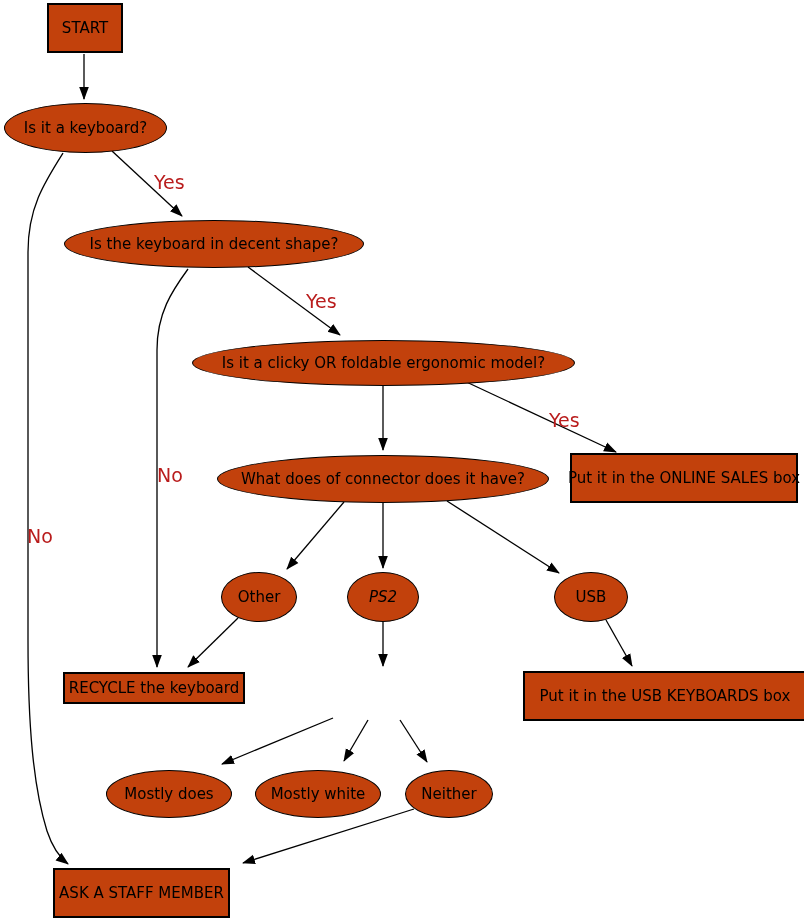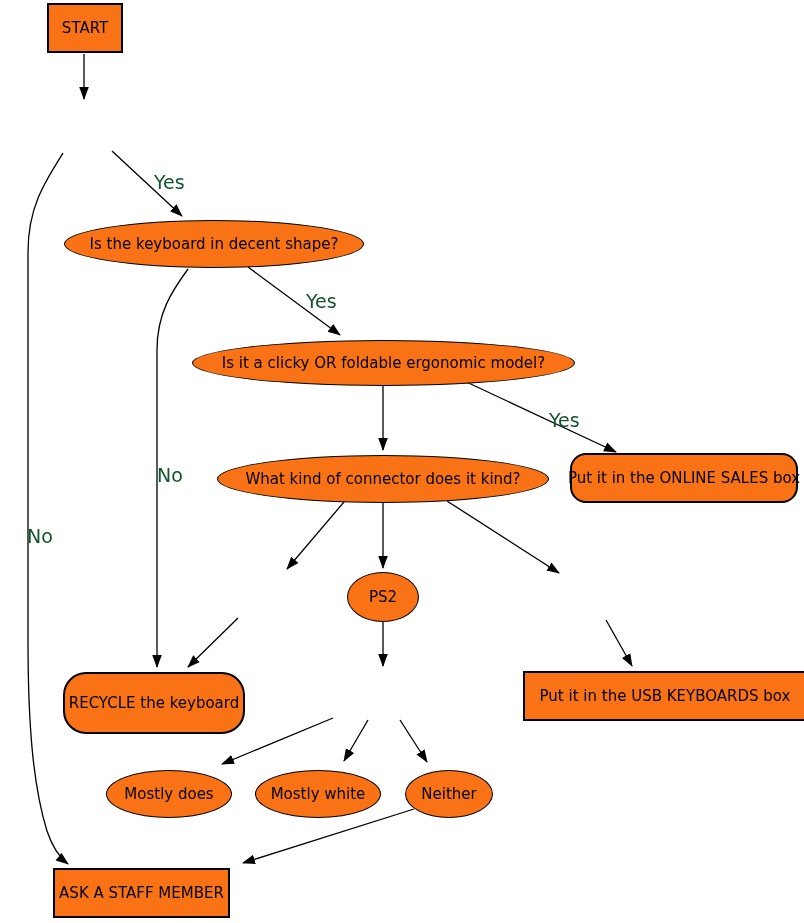--- a/index.html
+++ b/index.html
@@ -16,31 +16,31 @@
     left: 0; top: 0;
     width: 804px; height: 923px;
   }
   .node {
     position: absolute;
     display: flex;
     align-items: center;
     justify-content: center;
     text-align: center;
     box-sizing: border-box;
-    background: #f97316;
+    background: #c2410c;
     color: #000000;
     font-size: 15px;
     line-height: 1.1;
     white-space: nowrap;
   }
   .rect    { border: 2.5px solid #000000; }
   .ellipse { border: 1.4px solid #000000; border-radius: 50%; }
   .edge-label {
     position: absolute;
-    color: #14532d;
+    color: #b91c1c;
     font-size: 19px;
     line-height: 1;
   }
 </style>
 </head>
 <body>
 
 <div class="canvas">
 
   <svg class="edges" viewBox="0 0 804 923" fill="none" stroke="#000000" stroke-width="1.3">
@@ -63,34 +63,37 @@
     <path d="M 383,622 L 383,666" marker-end="url(#arrow)"></path>
     <path d="M 606,620 L 632,666" marker-end="url(#arrow)"></path>
     <path d="M 333,718 L 222,764" marker-end="url(#arrow)"></path>
     <path d="M 368,720 L 344,761" marker-end="url(#arrow)"></path>
     <path d="M 400,720 L 427,762" marker-end="url(#arrow)"></path>
     <path d="M 414,809 L 243,863" marker-end="url(#arrow)"></path>
   </svg>
 
   <div class="node rect" style="left:47px; top:3px; width:76px; height:50px;">START</div>
 
+  <div class="node ellipse" style="left:4px; top:103px; width:163px; height:50px;">Is it a keyboard?</div>
 
   <div class="node ellipse" style="left:192px; top:340px; width:383px; height:46px;">Is it a clicky OR foldable ergonomic model?</div>
 
   <div class="node ellipse" style="left:64px; top:220px; width:300px; height:48px;">Is the keyboard in decent shape?</div>
 
-  <div class="node rect" style="left:570px; top:453px; width:228px; height:50px;border-radius:16px;">Put it in the ONLINE SALES box</div>
+  <div class="node rect" style="left:570px; top:453px; width:228px; height:50px;">Put it in the ONLINE SALES box</div>
 
-  <div class="node ellipse" style="left:217px; top:455px; width:332px; height:48px;">What kind of connector does it kind?</div>
+  <div class="node ellipse" style="left:217px; top:455px; width:332px; height:48px;">What does of connector does it have?</div>
 
+  <div class="node ellipse" style="left:221px; top:572px; width:76px; height:50px;">Other</div>
 
-  <div class="node ellipse" style="left:347px; top:572px; width:72px; height:50px;">PS2</div>
+  <div class="node ellipse" style="left:347px; top:572px; width:72px; height:50px;font-style:italic;">PS2</div>
 
+  <div class="node ellipse" style="left:554px; top:572px; width:74px; height:50px;">USB</div>
 
-  <div class="node rect" style="left:63px; top:672px; width:182px; height:62px;border-radius:23px;">RECYCLE the keyboard</div>
+  <div class="node rect" style="left:63px; top:672px; width:182px; height:32px;">RECYCLE the keyboard</div>
 
 
   <div class="node rect" style="left:523px; top:671px; width:284px; height:50px;">Put it in the USB KEYBOARDS box</div>
 
   <div class="node ellipse" style="left:106px; top:770px; width:126px; height:48px;">Mostly does</div>
 
   <div class="node ellipse" style="left:255px; top:770px; width:126px; height:48px;">Mostly white</div>
 
   <div class="node rect" style="left:53px; top:868px; width:177px; height:50px;">ASK A STAFF MEMBER</div>
 

